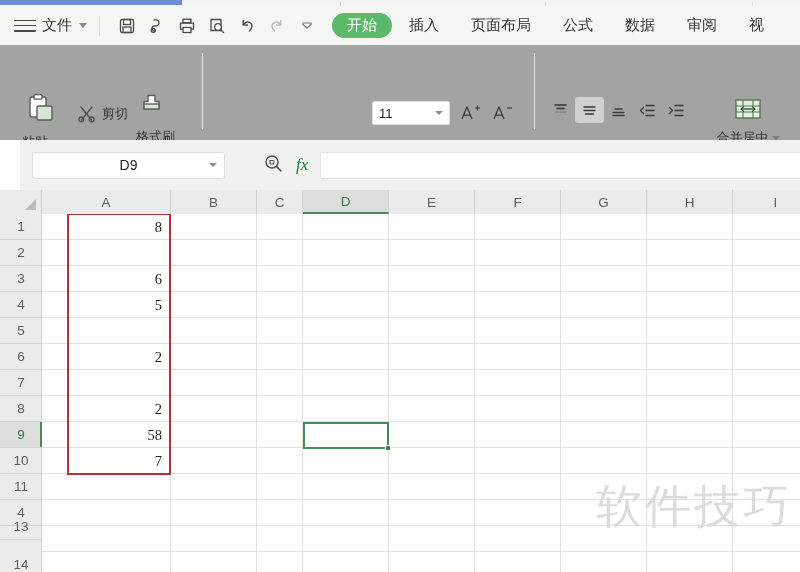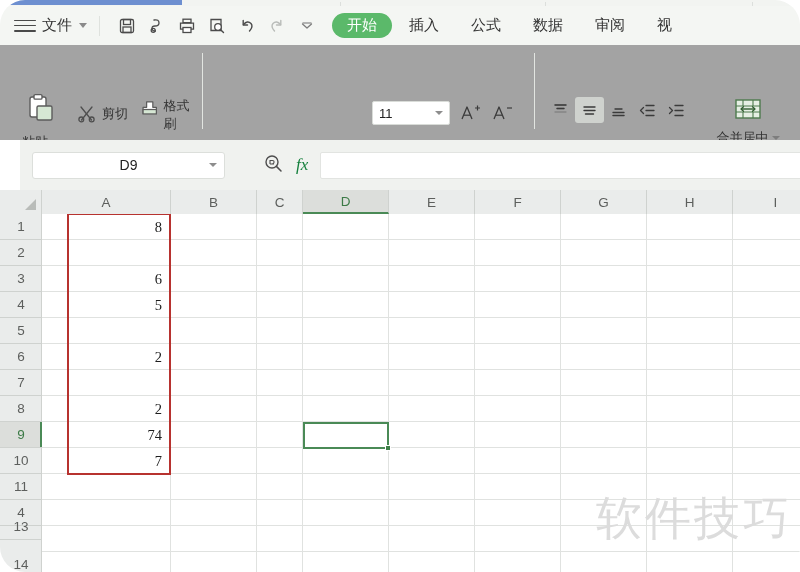--- a/index.html
+++ b/index.html
@@ -2,21 +2,21 @@
 <html><head>
 <meta charset="utf-8">
 <style>
   * { box-sizing: border-box; margin: 0; padding: 0; }
   html, body {
     width: 800px; height: 572px;
     overflow: hidden;
     font-family: "Liberation Sans", "DejaVu Sans", sans-serif;
     background: #ffffff;
   }
-  #app { position: relative; width: 800px; height: 572px; overflow: hidden; border-radius: 25px; }
+  #app { position: relative; width: 800px; height: 572px; overflow: hidden; }
 
   
   .titlestrip {
     position: absolute; left: 0; top: 0; width: 800px; height: 6px;
     background: #f2f4f1;
   }
   .titlestrip .activetab {
     position: absolute; left: 0; top: 0; width: 182px; height: 5px;
     background: #6d8fd0;
   }
@@ -80,21 +80,21 @@
     position: absolute; left: 8px; top: 48px; width: 66px; height: 72px;
     display: flex; flex-direction: column; align-items: center; justify-content: flex-start;
   }
   .paste .lbl { font-size: 13px; color: #333; margin-top: 6px; display: flex; align-items: center; gap: 4px;}
   .cbitem {
     position: absolute; display: flex; align-items: center; gap: 5px;
     font-size: 13px; color: #333;
   }
   .fmtpaint {
     position: absolute; left: 136px; top: 48px; width: 62px;
-    display: flex; flex-direction: row; align-items: center;
+    display: flex; flex-direction: column; align-items: flex-start;
   }
   .fmtpaint .lbl { font-size: 13px; color: #333; margin-top: 4px; }
 
   
   .fontbox {
     position: absolute; left: 212px; top: 56px; width: 160px; height: 24px;
     background: #fff; border: 1px solid #d9dcd8; border-radius: 2px;
     display: flex; align-items: center; padding: 0 6px; font-size: 13px; color: #222;
   }
   .sizebox {
@@ -203,21 +203,21 @@
     position: absolute; border: 2px solid #4a8a56; background: transparent;
   }
   .selbox .handle {
     position: absolute; right: -4px; bottom: -4px; width: 6px; height: 6px;
     background: #3f8049; border: 1px solid #fff;
   }
   .annot {
     position: absolute; border: 2.5px solid #b7322f; background: transparent;
   }
   .watermark {
-    position: absolute; right: 8px; bottom: 22px;
+    position: absolute; right: 8px; bottom: 34px;
     font-size: 46px; color: #dcdcdc; letter-spacing: 3px;
     font-family: "DejaVu Sans", sans-serif;
     user-select: none;
   }
 </style>
 </head>
 <body>
 
 <div id="app">
 
@@ -282,20 +282,21 @@
     <div class="qicon">
       <svg width="16" height="16" viewBox="0 0 16 16">
           <path d="M3.5 6 L8 10 L12.5 6" fill="none" stroke="#7d7d7d" stroke-width="1.3" stroke-linecap="round" stroke-linejoin="round"></path>
           <path d="M3.5 5 L12.5 5" stroke="#7d7d7d" stroke-width="1.1"></path>
         </svg>
     </div>
 
     <div class="tabs">
       <div class="tab active">开始</div>
       <div class="tab">插入</div>
+      <div class="tab">页面布局</div>
       <div class="tab">公式</div>
       <div class="tab">数据</div>
       <div class="tab">审阅</div>
       <div class="tab">视</div>
     </div>
   </div>
 
   <div class="ribbon">
 
     <div class="paste">
@@ -564,21 +565,21 @@
       <div class="hline" style="top:259px"></div>
       <div class="hline" style="top:285px"></div>
       <div class="hline" style="top:311px"></div>
       <div class="hline" style="top:337px"></div>
 
       <div class="cellval" style="left:0;   top:0;   width:128px; height:26px;">8</div>
       <div class="cellval" style="left:0;   top:52px;  width:128px; height:26px;">6</div>
       <div class="cellval" style="left:0;   top:78px;  width:128px; height:26px;">5</div>
       <div class="cellval" style="left:0;   top:130px; width:128px; height:26px;">2</div>
       <div class="cellval" style="left:0;   top:182px; width:128px; height:26px;">2</div>
-      <div class="cellval" style="left:0;   top:208px; width:128px; height:26px;">74</div>
+      <div class="cellval" style="left:0;   top:208px; width:128px; height:26px;">58</div>
       <div class="cellval" style="left:0;   top:234px; width:128px; height:26px;">7</div>
 
       <div class="selbox" style="left:261px; top:208px; width:86px; height:27px;">
         <span class="handle"></span>
       </div>
 
       <div class="annot" style="left:25px; top:-1px; width:104px; height:262px;"></div>
 
       <div class="watermark">软件技巧</div>
     </div>

